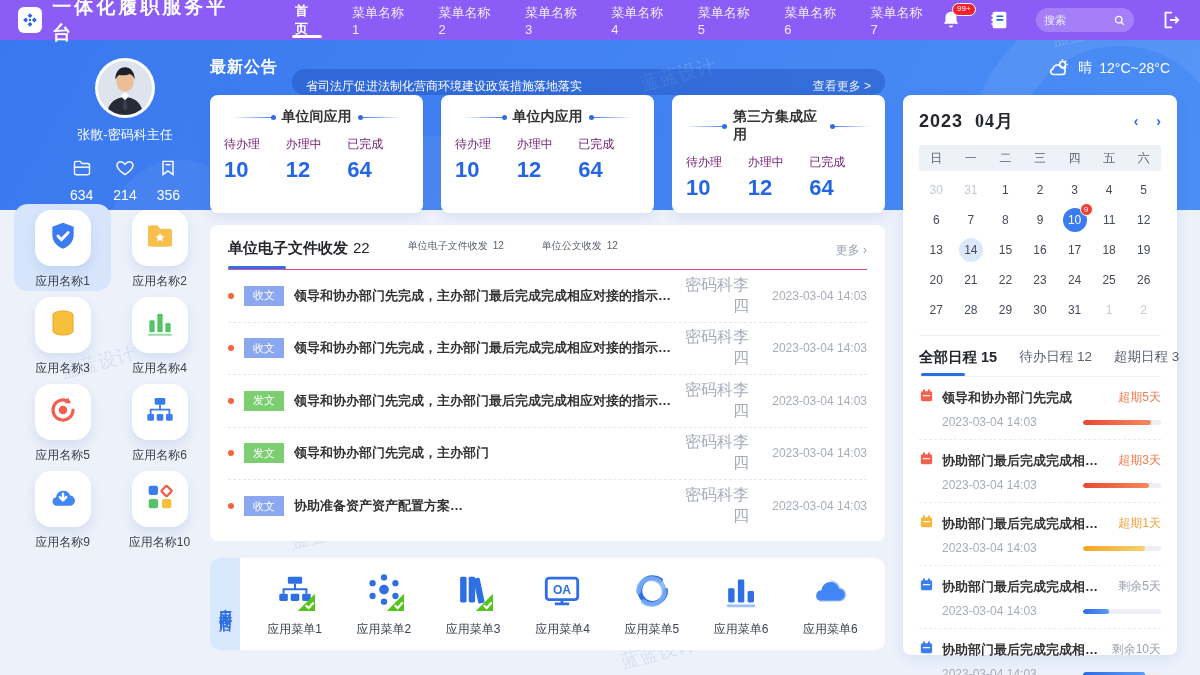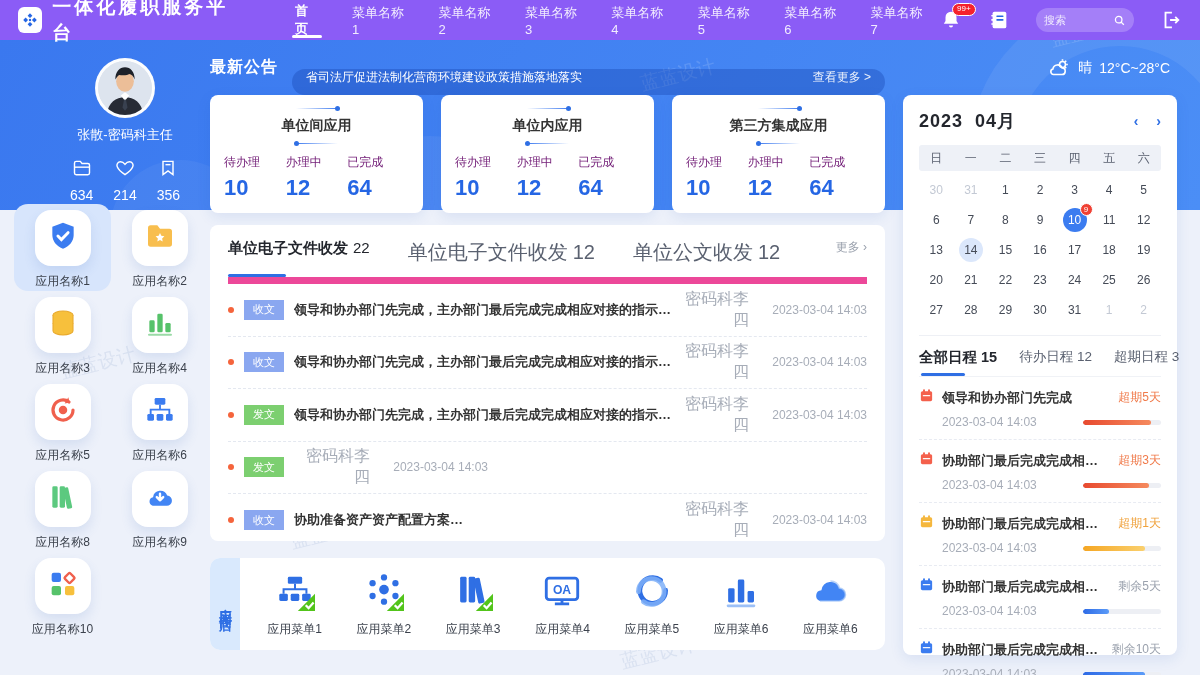--- a/index.html
+++ b/index.html
@@ -40,53 +40,53 @@
   .avatar svg { width:100%; height:100%; }
   .profile-name { font-size:13px; margin-top:8px; }
   .profile-stats { display:flex; justify-content:space-between; padding:0 26px; margin-top:14px; }
   .pstat { display:flex; flex-direction:column; align-items:center; gap:5px; cursor:pointer; }
   .pstat svg { width:20px; height:20px; }
   .pstat .v { font-size:14px; }
 
   
   .announce { position:absolute; left:210px; top:53px; width:675px; height:28px; display:flex; align-items:center; z-index:5; }
   .ann-label { color:#fff; font-size:16px; font-weight:bold; letter-spacing:1px; margin-right:14px; }
-  .ann-pill { flex:1; height:26px; background:rgba(23,70,180,.38); border-radius:14px; display:flex; align-items:flex-start; padding:0 14px; color:#fff;margin-top:30px; }
+  .ann-pill { flex:1; height:26px; background:rgba(23,70,180,.38); border-radius:14px; display:flex; align-items:flex-end; padding:0 14px; color:#fff;margin-top:30px; }
   .ann-text { flex:1; font-size:12px; cursor:pointer; }
   .ann-more { font-size:12px; color:rgba(255,255,255,.9); cursor:pointer; }
 
   
   .weather { position:absolute; right:30px; top:56px; display:flex; align-items:center; gap:7px; color:#fff; font-size:14px; z-index:5; }
   .weather svg { width:24px; height:24px; }
 
   
   .statcards { position:absolute; left:210px; top:95px; width:675px; display:flex; gap:18px; z-index:5; }
   .scard { flex:1; background:#fff; border-radius:8px; padding:13px 14px 12px; box-shadow:0 4px 14px rgba(30,80,180,.10); }
-  .scard-title { display:flex; align-items:center; justify-content:center; gap:8px; font-size:14px; font-weight:bold; color:#333;flex-direction:column; }
+  .scard-title { display:flex; align-items:center; justify-content:center; gap:8px; font-size:14px; font-weight:bold; color:#333; }
   .deco { width:42px; height:1px; position:relative; background:linear-gradient(90deg,rgba(58,120,239,0),#3a78ef); }
   .deco::after { content:""; position:absolute; right:-2px; top:-2px; width:5px; height:5px; border-radius:50%; background:#2f6fe4; }
   .deco.r { transform:scaleX(-1); }
   .scard-cols { display:flex; margin-top:10px; }
   .scol { flex:1; }
   .scol .lb { font-size:12px; color:#701a75; }
   .scol .num { font-size:22px; font-weight:bold; color:#2566e4; margin-top:4px; }
 
   
   .appgrid { position:absolute; left:14px; top:204px; width:194px; display:grid; grid-template-columns:97px 97px; grid-auto-rows:87px; z-index:5; }
   .app-item { display:flex; flex-direction:column; align-items:center; padding-top:6px; border-radius:14px; cursor:pointer; }
   .app-item.selected { background:#d7e5fc; }
   .app-tile { width:56px; height:56px; background:#fff; border-radius:16px; box-shadow:0 6px 12px rgba(70,110,190,.14); display:flex; align-items:center; justify-content:center; }
   .app-tile svg { width:32px; height:32px; }
   .app-label { font-size:12px; color:#3c424d; margin-top:7px; }
 
   
   .maincard { position:absolute; left:210px; top:225px; width:675px; height:316px; background:#fff; border-radius:8px; padding:14px 18px 6px; z-index:5; }
-  .doc-head { display:flex; align-items:flex-start; border-bottom:7px solid #ec4899; padding-bottom:0; }
+  .doc-head { display:flex; align-items:flex-end; border-bottom:1px solid #ec4899; padding-bottom:0; }
   .doc-tabs { display:flex; gap:38px; flex:1; }
-  .doc-tab { position:relative; padding-bottom:11px; font-size:20px; color:#5a6170; cursor:pointer; }
+  .doc-tab { position:relative; padding-bottom:11px; font-size:10px; color:#5a6170; cursor:pointer; }
   .doc-tab b.cnt { font-weight:normal; margin-left:5px; }
   .doc-tab.active { color:#23262d; font-weight:bold; font-size:15px; }
   .doc-tab.active::after { content:""; position:absolute; left:0; bottom:0; width:58px; height:3px; border-radius:2px; background:#2f6fe4; }
   .doc-more { font-size:12px; color:#9aa1ad; cursor:pointer; padding-bottom:10px; }
   .doc-row { display:flex; align-items:center; height:52.5px; border-bottom:1px dashed #e4e8f0; cursor:pointer; }
   .doc-row:last-child { border-bottom:none; }
   .doc-dot { width:6px; height:6px; border-radius:50%; background:#f5643c; margin-right:10px; flex:none; }
   .doc-tag { flex:none; font-size:11px; color:#fff; border-radius:0; padding:2.5px 9px; margin-right:10px; }
   .doc-title { flex:1; font-size:13px; color:#333; font-weight:bold; white-space:nowrap; overflow:hidden; text-overflow:ellipsis; }
   .doc-dept { width:76px; font-size:16px; color:#a7adb8; text-align:right; flex:none; }
@@ -97,21 +97,21 @@
   .store-label { width:30px; background:#d9e9fd; color:#2f6fe4; font-size:13px; font-weight:bold; writing-mode:vertical-rl; text-align:center; letter-spacing:3px; display:flex; align-items:center; justify-content:center; }
   .store-items { flex:1; display:flex; align-items:center; justify-content:space-around; padding:0 10px; }
   .store-item { display:flex; flex-direction:column; align-items:center; gap:6px; cursor:pointer; }
   .store-item svg { width:40px; height:40px; }
   .store-item .lb { font-size:12px; color:#3c424d; }
 
   
   .rightcard { position:absolute; left:903px; top:95px; width:274px; height:560px; background:#fff; border-radius:8px; padding:14px 16px; z-index:5; box-shadow:0 4px 14px rgba(30,80,180,.10); }
   .cal-head { display:flex; align-items:center; }
   .cal-ym { font-size:18px; font-weight:bold; color:#23262d; letter-spacing:1px; }
-  .cal-ym .m { margin-left:12px; }
+  .cal-ym .m { margin-left:12px;font-family:Liberation Serif, serif; }
   .cal-arrows { margin-left:auto; display:flex; gap:18px; }
   .cal-arrow { color:#2f6fe4; font-size:14px; font-weight:bold; cursor:pointer; line-height:1; }
   .cal-week { display:grid; grid-template-columns:repeat(7,1fr); background:#eef1f7; border-radius:3px; margin-top:12px; height:26px; align-items:center; }
   .cal-week span { text-align:center; font-size:12px; color:#5a6170; }
   .cal-grid { display:grid; grid-template-columns:repeat(7,1fr); margin-top:4px; }
   .cal-cell { height:30px; display:flex; align-items:center; justify-content:center; font-size:12px; color:#454b57; cursor:pointer; position:relative; }
   .cal-cell .in { width:24px; height:24px; border-radius:50%; display:flex; align-items:center; justify-content:center; position:relative; }
   .cal-cell.muted { color:#c3c9d4; }
   .cal-cell.selected .in { background:#3b7cf0; color:#fff; }
   .cal-cell.soft .in { background:#dbe7fb; }
@@ -403,32 +403,20 @@
                 <rect x="16.5" y="15" width="5" height="5" rx="1"></rect>
                 <path d="M11.3 8h1.4v3h7v4h-1.4v-2.6H5.7V15H4.3v-4h7z"></path>
               </g>
             </svg></span>
         </div>
         <div class="app-label">应用名称6</div>
       </div>
       <div class="app-item">
         <div class="app-tile">
           <span><svg viewBox="0 0 24 24">
-              <g fill="#5cc97f">
-                <rect x="4" y="4" width="4" height="16" rx="1"></rect>
-                <rect x="9.5" y="4" width="4" height="16" rx="1"></rect>
-                <rect x="13.5" y="4.8" width="4" height="16" rx="1" transform="rotate(-12 15.5 13)"></rect>
-              </g>
-            </svg></span>
-        </div>
-        <div class="app-label">应用名称8</div>
-      </div>
-      <div class="app-item">
-        <div class="app-tile">
-          <span><svg viewBox="0 0 24 24">
               <path d="M6.5 18.5h10.4a3.8 3.8 0 0 0 .5-7.6 5.5 5.5 0 0 0-10.6 1.2 3.3 3.3 0 0 0-.3 6.4z" fill="#4285f4"></path>
               <path d="M12 9.5v5m0 0l-2.4-2.4M12 14.5l2.4-2.4" stroke="#fff" stroke-width="1.8" fill="none" stroke-linecap="round"></path>
             </svg></span>
         </div>
         <div class="app-label">应用名称9</div>
       </div>
       <div class="app-item">
         <div class="app-tile">
           <span><svg viewBox="0 0 24 24">
               <rect x="3.5" y="3.5" width="7" height="7" rx="1.5" fill="#3b7cf0"></rect>
@@ -468,20 +456,21 @@
         <div class="doc-row">
           <span class="doc-dot"></span>
           <span class="doc-tag" style="background:#7ccf70">发文</span>
           <span class="doc-title">领导和协办部门先完成，主办部门最后完成完成相应对接的指示任务办件，请示文</span>
           <span class="doc-dept">密码科李四</span>
           <span class="doc-time">2023-03-04 14:03</span>
         </div>
         <div class="doc-row">
           <span class="doc-dot"></span>
           <span class="doc-tag" style="background:#7ccf70">发文</span>
+          <span class="doc-title">领导和协办部门先完成，主办部门</span>
           <span class="doc-dept">密码科李四</span>
           <span class="doc-time">2023-03-04 14:03</span>
         </div>
         <div class="doc-row">
           <span class="doc-dot"></span>
           <span class="doc-tag" style="background:#8aa7f0">收文</span>
           <span class="doc-title">协助准备资产资产配置方案…</span>
           <span class="doc-dept">密码科李四</span>
           <span class="doc-time">2023-03-04 14:03</span>
         </div>

